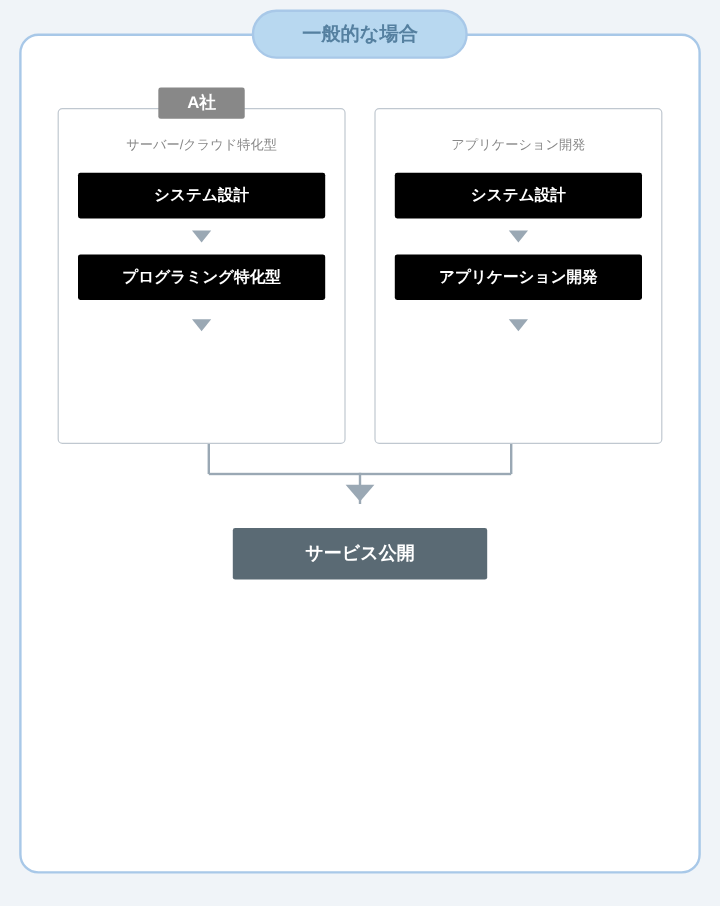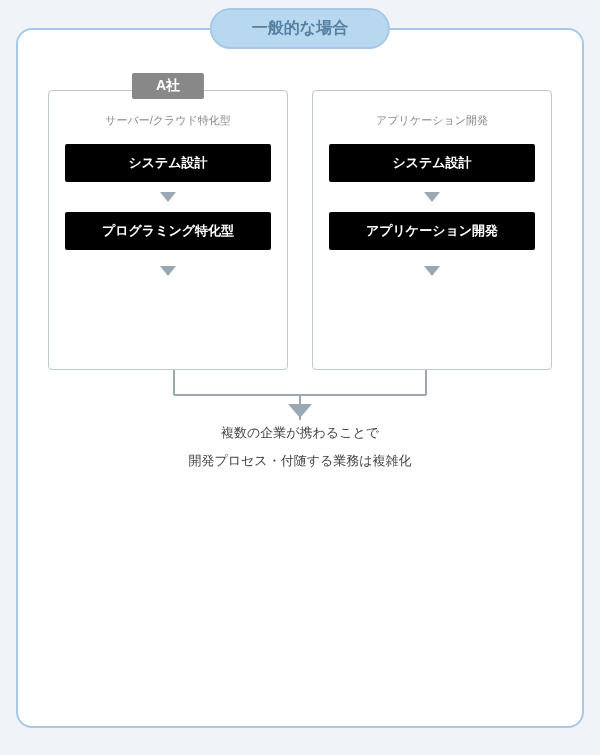--- a/index.html
+++ b/index.html
@@ -172,18 +172,15 @@
 
     <div style="position:absolute; right: calc(25% - 1px); top: 0; width: 2px; height: 25px; background: #9aa8b4;"></div>
 
     <div style="position:absolute; left: 25%; right: 25%; top: 24px; height: 2px; background: #9aa8b4;"></div>
 
     <div style="position:absolute; left: 50%; transform: translateX(-50%); top: 24px; width: 2px; height: 26px; background: #9aa8b4;"></div>
 
     <div class="arrow-down-lg" style="position: absolute; left: 50%; transform: translateX(-50%); bottom: -4px;"></div>
   </div>
 
+  <div class="service-box" style="margin-top: 20px;">サービス公開</div>
 
-  <div class="description">
-    <p>複数の企業が携わることで</p>
-    <p>開発プロセス・付随する業務は複雑化</p>
-  </div>
 </div>
 
 </body></html>

